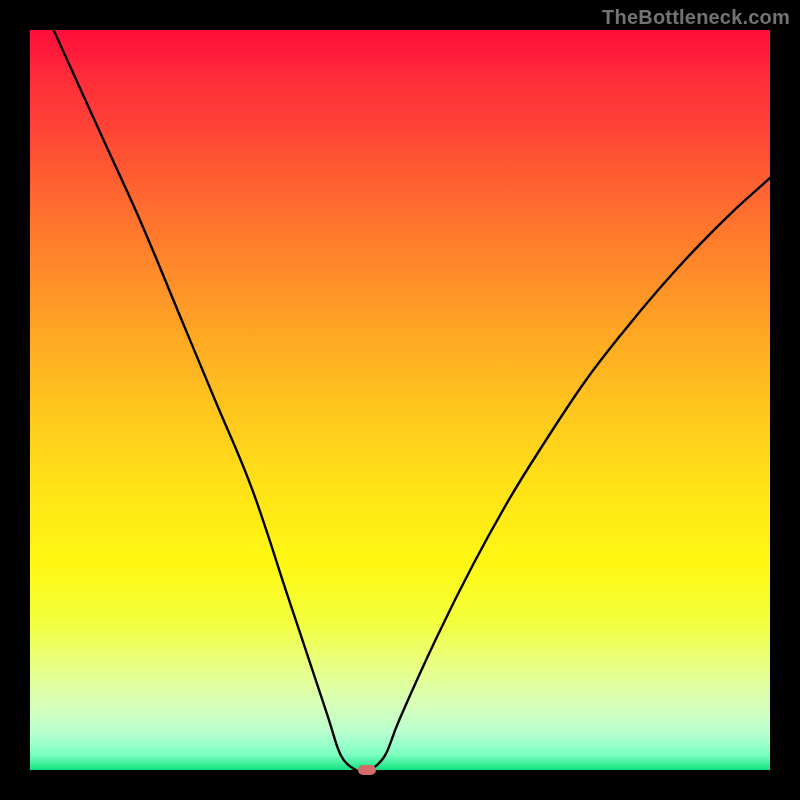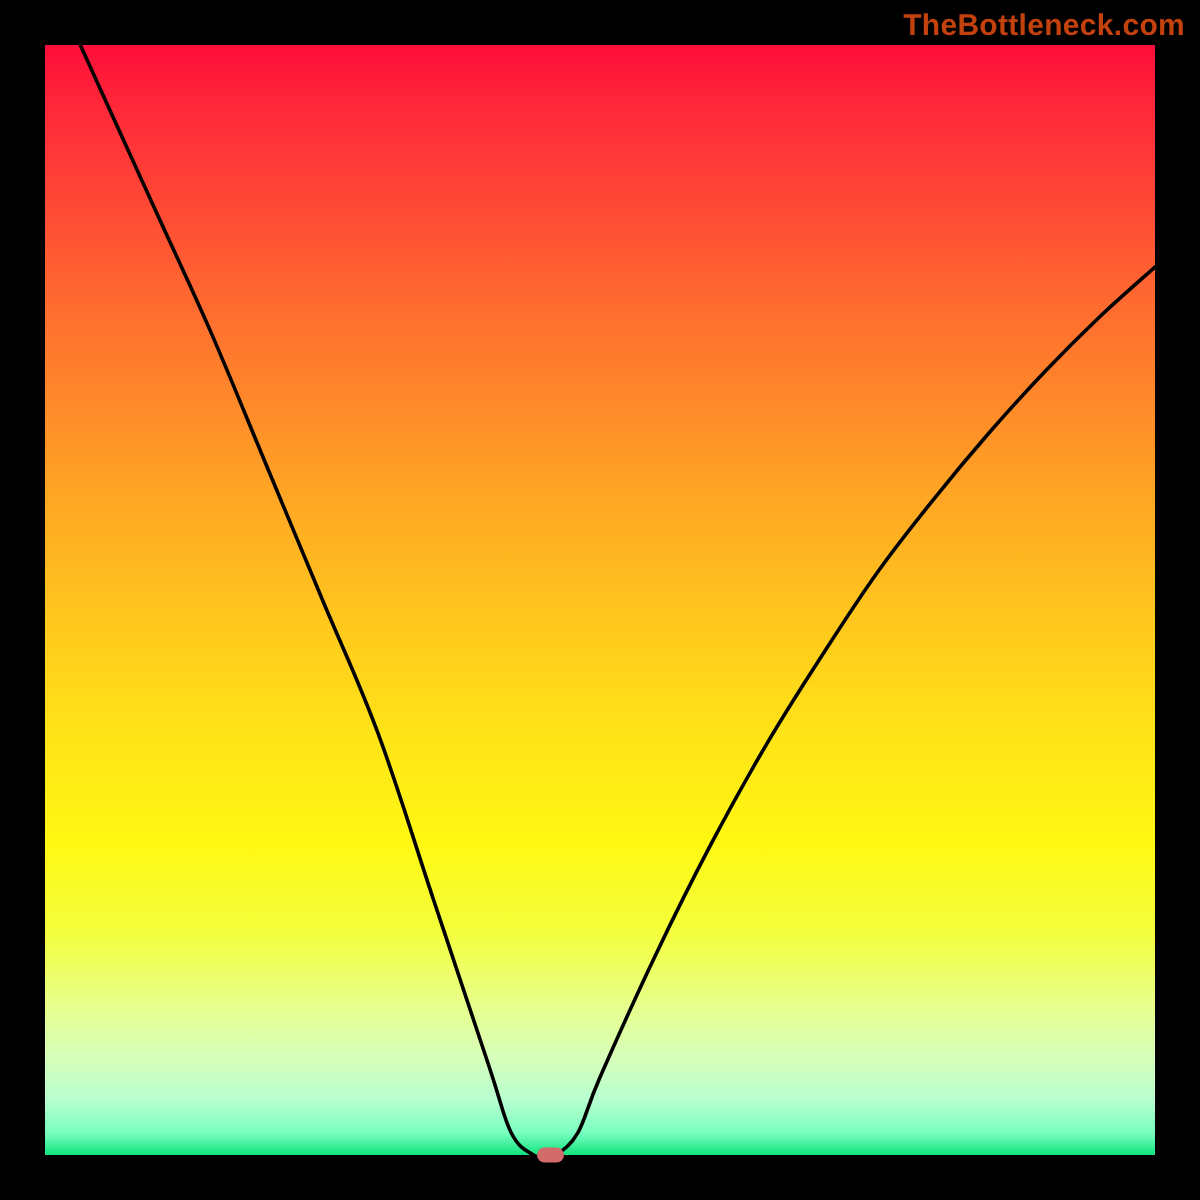--- a/index.html
+++ b/index.html
@@ -50,21 +50,21 @@
     background: #d26b6a;
     border-radius: 5px;
   }
   .watermark {
     position: absolute;
     top: 6px;
     right: 10px;
     font-family: Arial, Helvetica, sans-serif;
     font-size: 20px;
     font-weight: 600;
-    color: #c2410c;
+    color: #737373;
     letter-spacing: 0.2px;
   }
 </style>
 </head>
 <body>
 
 <div class="wrap">
   <div class="plot"></div>
   <svg class="curve" viewBox="0 0 740 740" preserveAspectRatio="none">
     <path id="curvePath" fill="none" stroke="#000" stroke-width="2.4" stroke-linecap="round" d="M 0 -51.80000000000007 C 6.66 -37.14800000000005, 23.68 0.29600000000001003, 37 29.600000000000023 C 50.32 58.90400000000004, 60.68 81.69600000000001, 74 111 C 87.32 140.304, 97.68 161.76399999999998, 111 192.39999999999998 C 124.32 223.03599999999997, 134.68 249.23199999999997, 148 281.2 C 161.32 313.168, 171.68 338.032, 185 370 C 198.32 401.968, 208.68 422.836, 222 458.8 C 235.32 494.764, 245.68 529.8399999999999, 259 569.8 C 272.32 609.76, 286.676 652.828, 296 680.8 C 305.324 708.7719999999999, 305.472 714.544, 310.8 725.2 C 316.12800000000004 735.8560000000001, 321.60400000000004 737.336, 325.6 740 C 329.596 742.664, 330.336 740, 333 740 C 335.664 740, 336.40400000000005 742.664, 340.40000000000003 740 C 344.396 737.336, 349.872 734.524, 355.2 725.2 C 360.52799999999996 715.8760000000001, 360.676 709.5120000000001, 370 688.2 C 379.324 666.888, 393.68000000000006 634.7719999999999, 407.00000000000006 606.8 C 420.32000000000005 578.828, 430.68 558.108, 444 532.8 C 457.32 507.49199999999996, 467.68 488.844, 481 466.2 C 494.32 443.556, 504.68 427.646, 518 407 C 531.32 386.354, 541.68 370.14799999999997, 555 351.5 C 568.32 332.85200000000003, 578.68 320.05, 592 303.40000000000003 C 605.32 286.75000000000006, 615.68 274.318, 629 259 C 642.32 243.68200000000002, 652.68 232.2860000000001, 666 218.30000000000007 C 679.32 204.31400000000005, 689.68 193.95399999999998, 703 181.29999999999995 C 716.32 168.64599999999993, 733.34 153.994, 740 148"></path>

